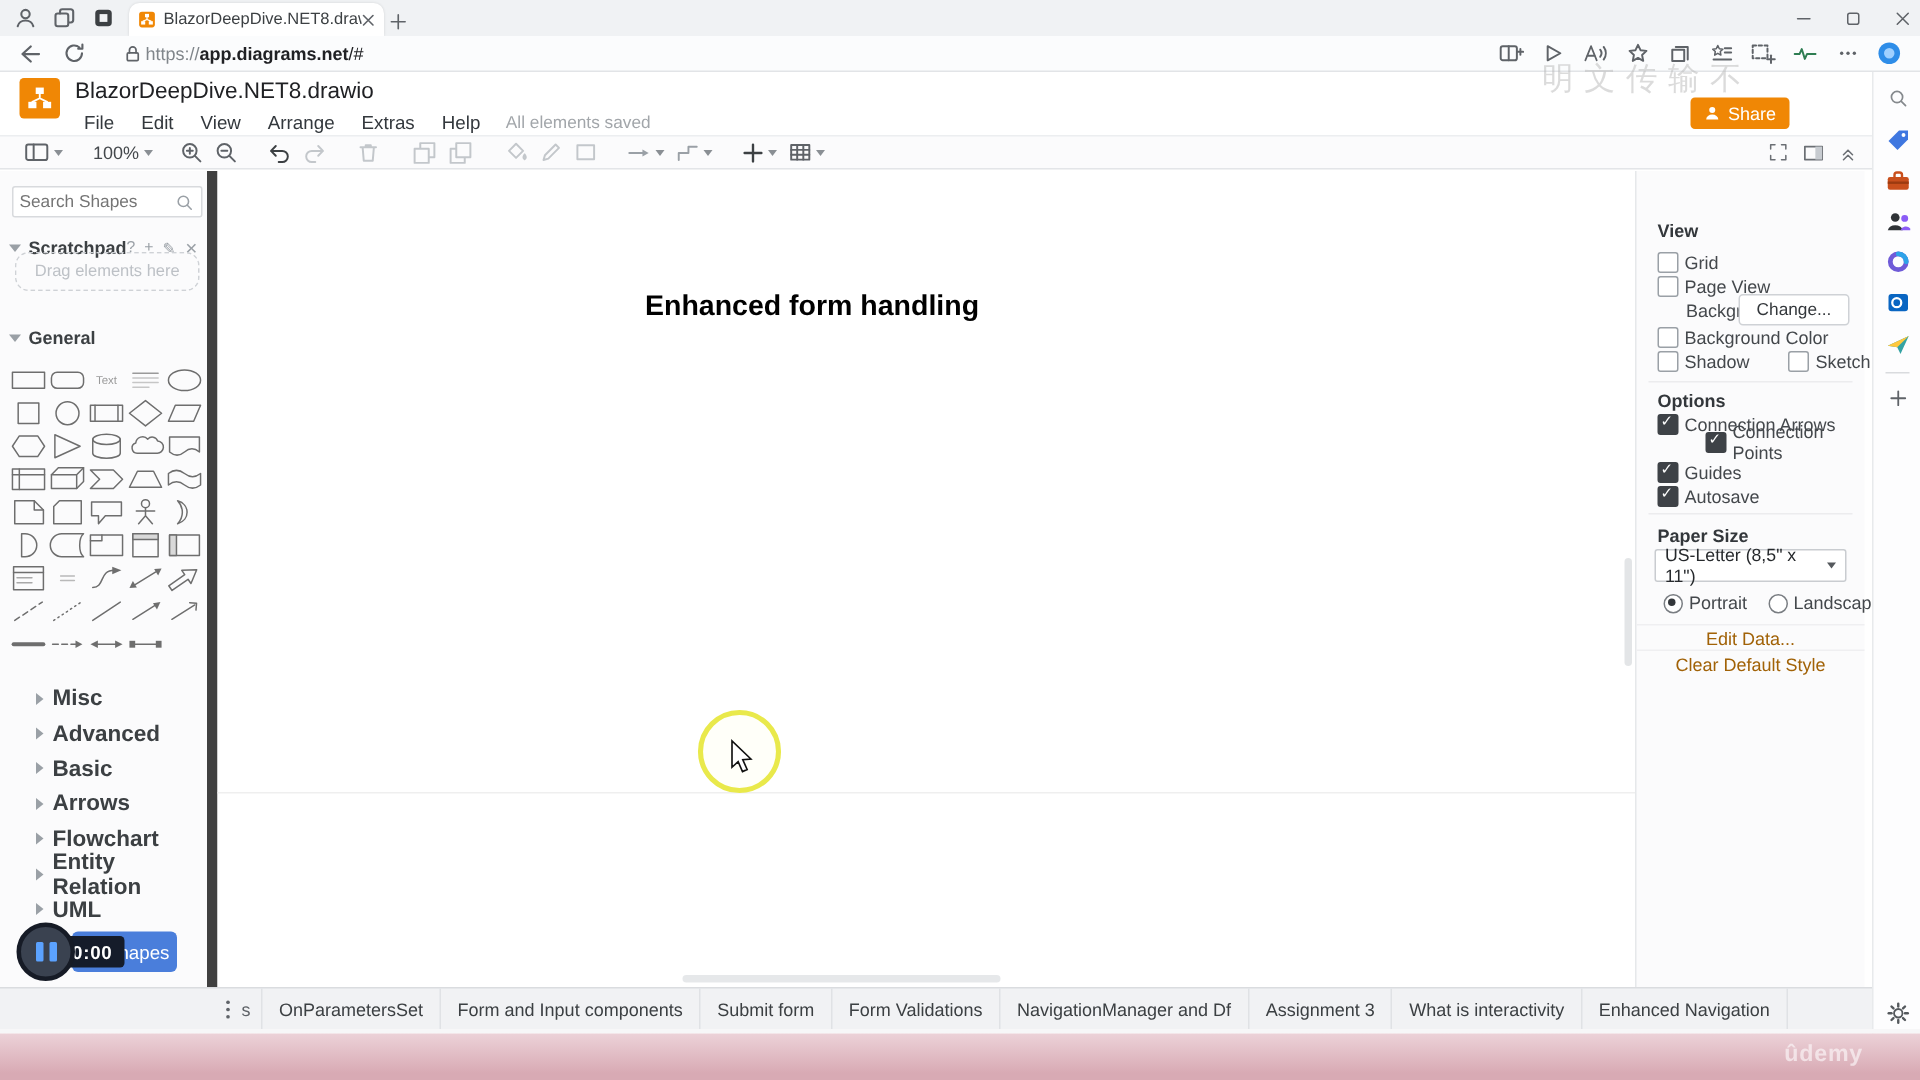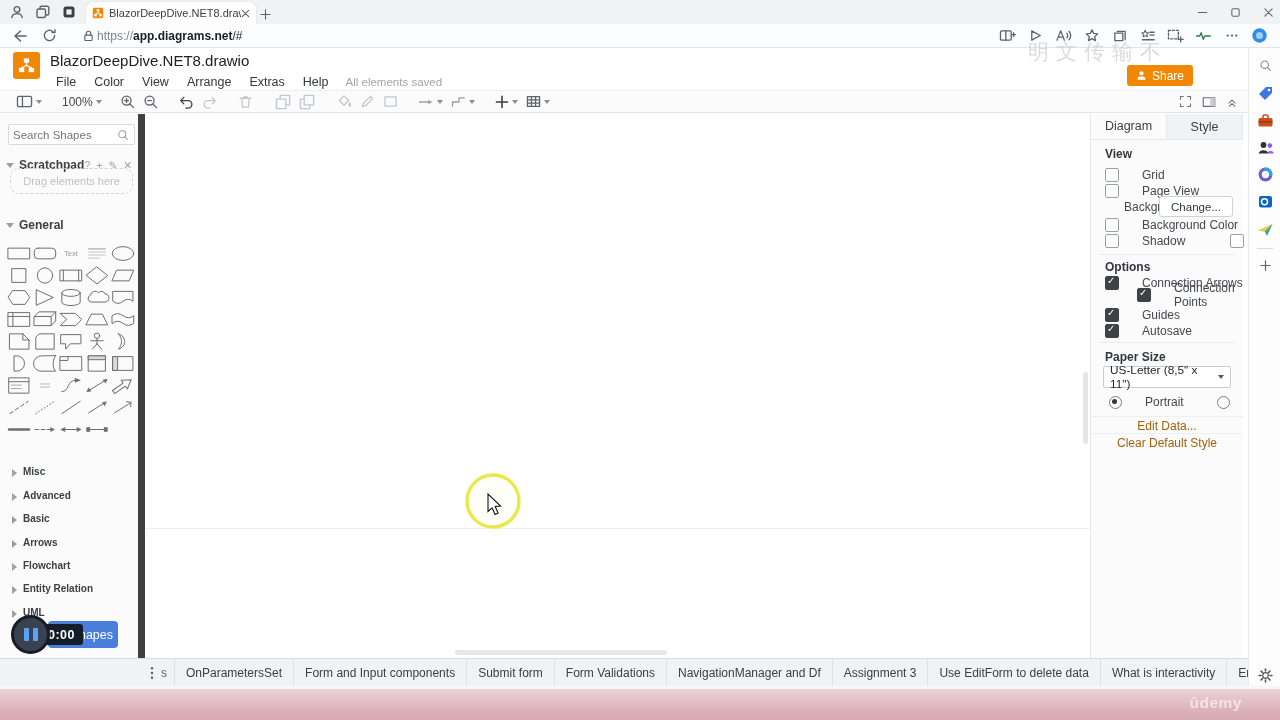--- a/index.html
+++ b/index.html
@@ -52,21 +52,21 @@
   #scratchpad-hdr{position:absolute;left:6px;top:44px;right:6px;display:flex;align-items:center;font-size:12px;font-weight:bold;color:#3c4043}
   .chev-down{width:0;height:0;border-left:4px solid transparent;border-right:4px solid transparent;border-top:5px solid #9aa0a6;margin-right:5px}
   .chev-right{width:0;height:0;border-top:4px solid transparent;border-bottom:4px solid transparent;border-left:5px solid #9aa0a6;margin-right:6px}
   #scratch-icons{margin-left:auto;display:flex;gap:6px;color:#9aa0a6;font-size:10.5px;font-weight:normal}
   #dragbox{position:absolute;left:10px;top:54px;width:123px;height:26px;border:1.5px dashed #cfd2d6;border-radius:9px;
     display:flex;align-items:center;justify-content:center;font-size:11px;color:#bdc1c6;box-sizing:border-box}
   #general-hdr{position:absolute;left:6px;top:104px;display:flex;align-items:center;font-size:12px;font-weight:bold;color:#3c4043}
   #shapegrid{position:absolute;left:6px;top:128px;display:grid;grid-template-columns:repeat(5,26px);grid-auto-rows:22px;align-items:center;justify-items:center}
   .shape-cell{width:26px;height:22px;display:flex;align-items:center;justify-content:center}
   #sections{position:absolute;left:0;top:340px;width:100%}
-  .side-section{height:23.4px;display:flex;align-items:flex-end;padding-left:12px;font-size:10px;font-weight:bold;color:#3c4043}
+  .side-section{height:23.4px;display:flex;align-items:center;padding-left:24px;font-size:15px;font-weight:bold;color:#3c4043}
 
   
   #more-shapes{position:absolute;left:48px;top:621px;width:70px;height:27px;background:var(--msblue,#4a7edb);border-radius:4px;
     color:#fff;font-size:12.5px;display:flex;align-items:center;justify-content:flex-end;padding-right:5px;box-sizing:border-box;z-index:20}
   #time-badge{position:absolute;left:40px;top:624px;width:43px;height:21px;background:#151c2a;border-radius:3px;color:#fff;
     font-size:12.5px;font-weight:bold;display:flex;align-items:center;justify-content:center;letter-spacing:.5px;z-index:21}
   #pause-circle{position:absolute;left:11px;top:615px;width:39px;height:39px;border-radius:50%;background:#3a4250;
     border:3px solid #161b26;box-sizing:border-box;display:flex;align-items:center;justify-content:center;gap:4px;z-index:22}
   .pause-bar{width:5px;height:13px;background:#5ba2ff;border-radius:1px}
 
@@ -77,21 +77,21 @@
   #vscroll{position:absolute;right:2px;top:258px;width:5px;height:72px;background:#dcdee1;border-radius:3px;opacity:.8}
   #hscroll{position:absolute;left:310px;top:536px;width:212px;height:5px;background:#e3e5e8;border-radius:3px;opacity:.9}
   #cursor-hl{position:absolute;left:313px;top:352px;z-index:30}
 
   
   #formatpanel{position:absolute;left:1090px;top:114px;width:153px;height:544px;background:#fbfbfc;border-left:1px solid #e6e8ea;box-sizing:border-box;font-size:12px;color:#44484c}
   .fp-tabs{position:absolute;left:0;top:0;width:100%;height:26px;display:flex;border-bottom:1px solid #e6e8ea;box-sizing:border-box}
   .fp-tab{flex:1;display:flex;align-items:center;justify-content:center;font-size:12.5px;color:#3c4043;background:#f1f2f4;border-right:1px solid #e6e8ea;box-sizing:border-box}
   .fp-tab.active{background:#fbfbfc;border-bottom:1px solid #fbfbfc;border-right:1px solid #e6e8ea}
   .fp-heading{position:absolute;left:14px;font-weight:bold;color:#33373b}
-  .fp-row{position:absolute;left:14px;display:flex;align-items:center;gap:23px}
+  .fp-row{position:absolute;left:14px;display:flex;align-items:center;gap:4px}
   .cb{width:12px;height:12px;border:1px solid #9aa0a6;border-radius:2px;background:#fff;position:relative;flex:0 0 auto}
   .cb.checked{background:#3e4247;border-color:#3e4247}
   .cb.checked::after{content:"✓";position:absolute;left:1px;top:-2px;color:#fff;font-size:10px}
   .radio{width:11px;height:11px;border:1px solid #797d82;border-radius:50%;background:#fff;position:relative;flex:0 0 auto}
   .radio.sel::after{content:"";position:absolute;left:2.2px;top:2.2px;width:5px;height:5px;border-radius:50%;background:#33373b}
   #change-btn{position:absolute;right:10px;top:82px;width:72px;height:19px;background:#fff;border:1px solid #cfd2d6;border-radius:3px;
     display:flex;align-items:center;justify-content:center;font-size:11.5px;color:#33373b}
   .fp-div{position:absolute;left:8px;right:8px;height:1px;background:#ececee}
   #paper-select{position:absolute;left:12px;right:12px;top:252px;height:22px;background:#fff;border:1px solid #c9ccd0;border-radius:2px;
     display:flex;align-items:center;padding:0 6px;box-sizing:border-box;justify-content:space-between;font-size:11.8px;color:#26292c}
@@ -274,21 +274,21 @@
           <rect x="8.6" y="3" width="6.8" height="5.4" fill="#fff" stroke="none"></rect>
           <rect x="2.4" y="15" width="6.8" height="5.4" fill="#fff" stroke="none"></rect>
           <rect x="14.8" y="15" width="6.8" height="5.4" fill="#fff" stroke="none"></rect>
           <path d="M12,8.4 V12 M12,12 L5.8,15 M12,12 L18.2,15" stroke="#fff" stroke-width="1.6"></path>
         </svg>
       </div>
     <div id="app-title">BlazorDeepDive.NET8.drawio</div>
     <div id="menubar">
       <span id="menu-items" style="display:flex">
           <span class="menu-item">File</span>
-          <span class="menu-item">Color</span>
+          <span class="menu-item">Edit</span>
           <span class="menu-item">View</span>
           <span class="menu-item">Arrange</span>
           <span class="menu-item">Extras</span>
           <span class="menu-item">Help</span>
         </span>
       <span id="save-status">All elements saved</span>
     </div>
     <div id="share-btn">
       <span>
           <svg width="11" height="11" viewBox="0 0 12 12" fill="none" stroke="#5f6368" stroke-width="1.4" stroke-linecap="round" stroke-linejoin="round">
@@ -754,35 +754,32 @@
         </div>
         <div class="side-section">
           <span class="chev-right"></span>
           <span>UML</span>
         </div>
       </div>
   </div>
 
   <div id="canvas">
     <div id="page-line"></div>
+    <div id="canvas-heading">Enhanced form handling</div>
     <div id="vscroll"></div>
     <div id="hscroll"></div>
     <div id="cursor-hl">
         <svg width="72" height="72" viewBox="0 0 72 72" fill="none">
      <circle cx="35" cy="35" r="26" stroke="#e9e94b" stroke-width="3.4" fill="rgba(255,255,140,0.05)"></circle>
      <path d="M30,28 l0,17.5 4.1,-3.7 2.9,6.6 3.1,-1.4 -2.9,-6.5 5.4,-0.5 z" fill="#fff" stroke="#111" stroke-width="1.1"></path>
    </svg>
       </div>
   </div>
 
   <div id="formatpanel">
-    <div class="fp-tabs">
-      <div class="fp-tab active">Diagram</div>
-      <div class="fp-tab">Style</div>
-    </div>
     <div class="fp-heading" style="top:33px">View</div>
     <div class="fp-row" style="top:54px">
       <span class="cb"></span>
       <span>Grid</span>
     </div>
     <div class="fp-row" style="top:70px">
       <span class="cb"></span>
       <span>Page View</span>
     </div>
     <div class="fp-row" style="top:86px">
@@ -846,21 +843,20 @@
         </span>
     </div>
     <div class="ptab fragment">s</div>
     <span id="ptabs" style="display:flex;align-items:stretch">
         <div class="ptab">OnParametersSet</div>
         <div class="ptab">Form and Input components</div>
         <div class="ptab">Submit form</div>
         <div class="ptab">Form Validations</div>
         <div class="ptab">NavigationManager and Df</div>
         <div class="ptab">Assignment 3</div>
-        <div class="ptab">Use EditForm to delete data</div>
         <div class="ptab">What is interactivity</div>
         <div class="ptab">Enhanced Navigation</div>
       </span>
 
   </div>
 
   <div id="edgerail">
     <div id="rail-div"></div>
     <div class="rail-icon" style="top:208px" id="i-railplus">
         <svg width="13" height="13" viewBox="0 0 14 14" fill="none" stroke="#5f6368" stroke-width="1.4" stroke-linecap="round" stroke-linejoin="round">

